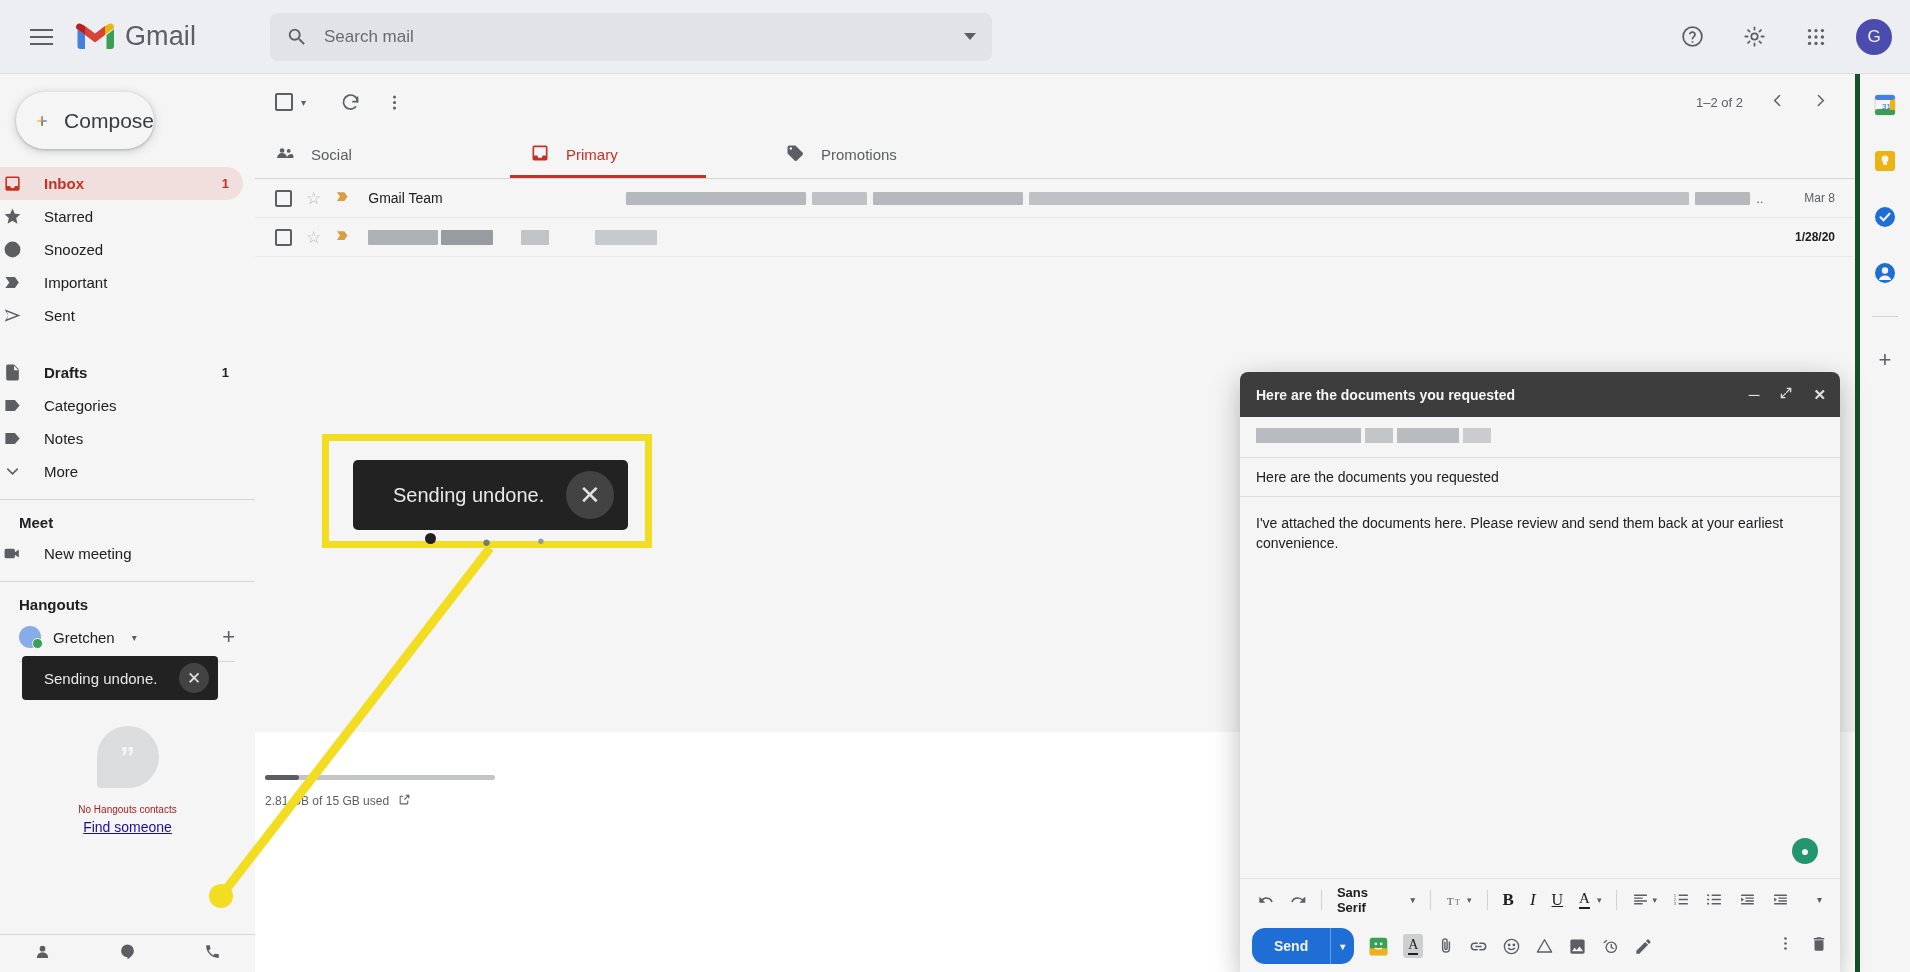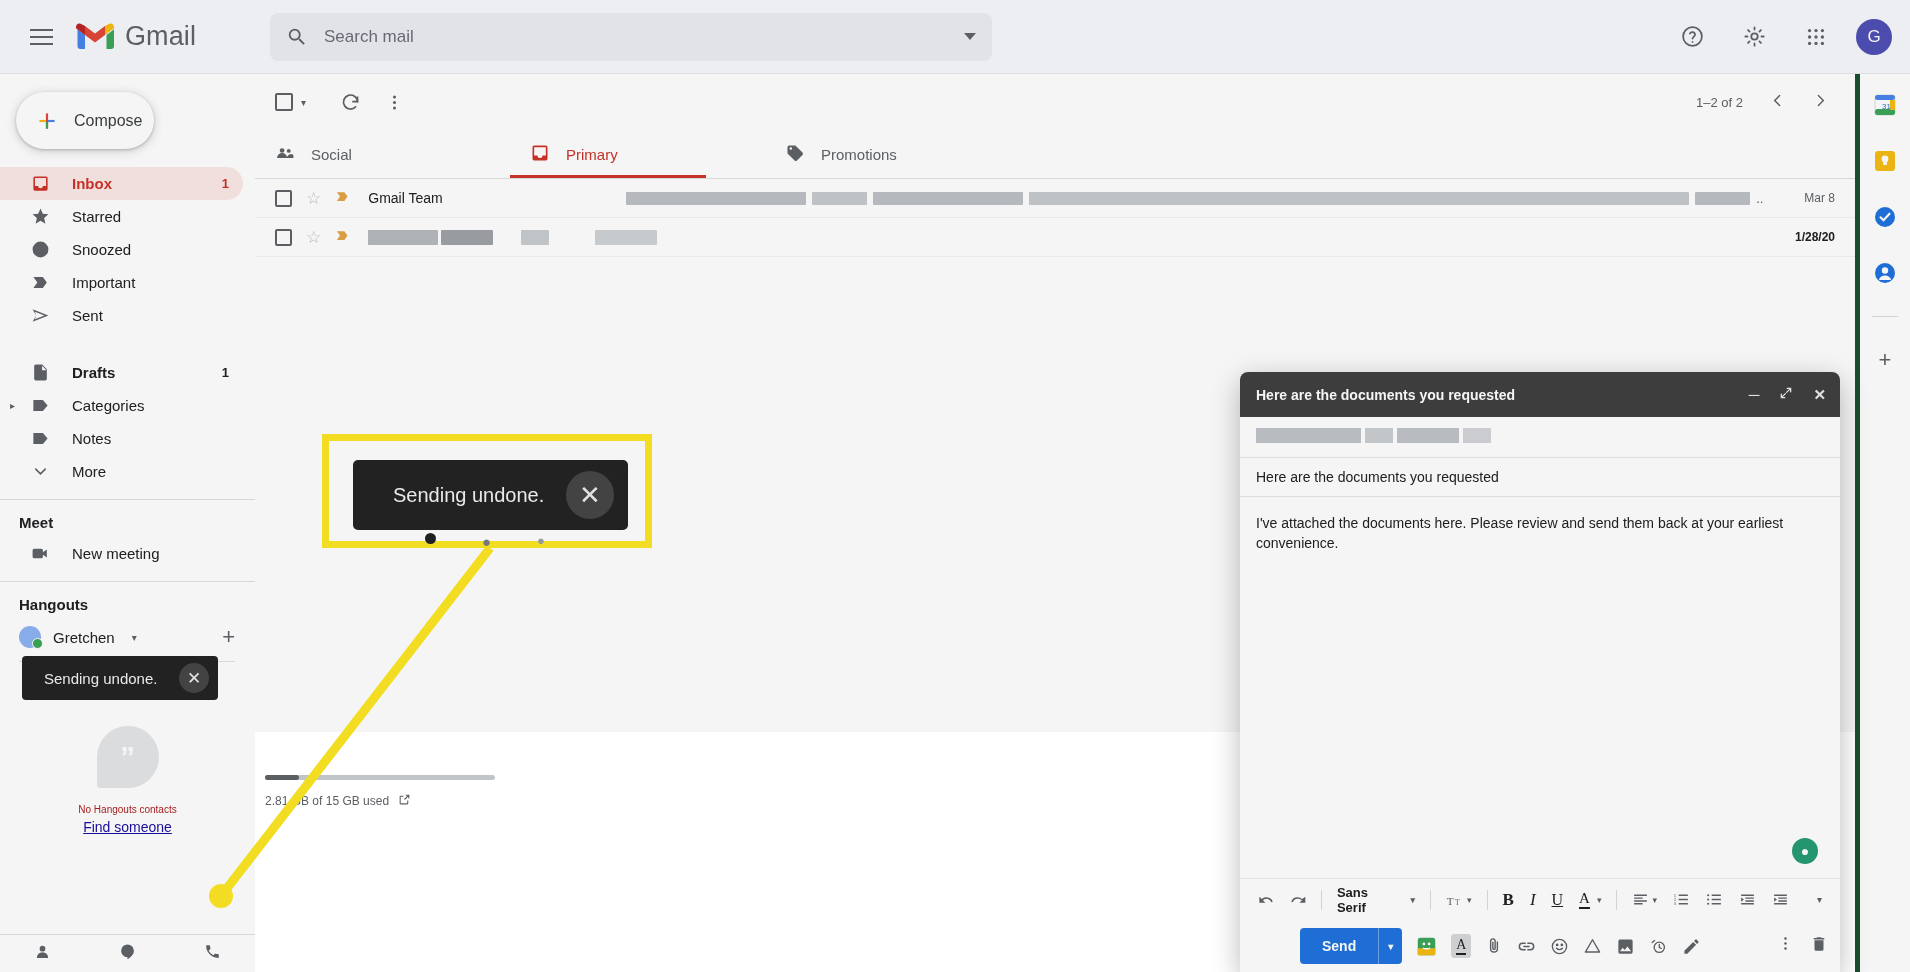--- a/index.html
+++ b/index.html
@@ -50,25 +50,25 @@
   
   .sidebar {
     position:absolute; top:74px; left:0; width:255px; height:898px;
     background:#fff; overflow:hidden;
   }
   .compose-btn {
     margin: 18px 0 0 16px; width: 138px; height: 57px; border-radius: 29px;
     background:#fff; box-shadow: 0 1px 3px rgba(60,64,67,.30), 0 2px 8px 2px rgba(60,64,67,.15);
     display:flex; align-items:center; gap: 14px; padding-left: 18px; cursor:pointer;
   }
-  .compose-label { font-size: 16px; color:#3c4043; }
+  .compose-label { font-size: 21px; color:#3c4043; }
 
   .navlist { margin-top: 18px; }
   .navitem {
-    display:flex; align-items:center; height: 33px; padding-left: 28px;
+    display:flex; align-items:center; height: 33px; 
     border-radius: 0 17px 17px 0; cursor:pointer; position:relative;
     font-size: 15px; color:#202124; margin-right: 12px;
   }
   .navitem .nicon { width: 24px; display:flex; justify-content:center; color:#5f6368; margin-right: 20px; }
   .navitem.active { background:#fce8e6; color:#d93025; font-weight:bold; }
   .navitem.active .nicon { color:#d93025; }
   .navitem.bold { font-weight: bold; margin-top: 24px; }
   .navcount { margin-left:auto; font-size: 13px; padding-right: 14px; }
   .navitem .expander { position:absolute; left:10px; font-size:10px; color:#5f6368; }
 
@@ -168,22 +168,22 @@
     display:flex;align-items:center;justify-content:center;color:#fff;font-size:14px;
   }
   .cw-fmtbar {
     height:42px; display:flex; align-items:center; gap: 4px; padding: 0 12px;
     color:#5f6368; font-size:15px; border-top:1px solid #eee;
   }
   .fmt { padding: 4px 6px; border-radius:3px; cursor:pointer; display:flex; align-items:center; gap:3px; }
   .fmt-sep { width:1px; height:20px; background:#dadce0; margin: 0 5px; }
   .cw-actionbar { height:52px; display:flex; align-items:center; padding: 0 12px; gap: 14px; }
   .send-btn {
-    height:36px; background:#1a73e8; color:#fff; border-radius:4px; display:flex; align-items:center;
-    font-size:14px; font-weight:bold; cursor:pointer;margin-left:48px;
+    height:36px; background:#1a73e8; color:#fff; border-radius:13px; display:flex; align-items:center;
+    font-size:14px; font-weight:bold; cursor:pointer;
   }
   .send-btn .lbl { padding: 0 22px; }
   .send-btn .sep { width:1px;height:36px;background:rgba(255,255,255,.35); }
   .send-btn .arr { padding: 0 9px; font-size:10px; }
   .ab-icon { color:#5f6368; font-size:16px; cursor:pointer; display:flex;align-items:center; }
   .ab-right { margin-left:auto; display:flex; gap:16px; color:#5f6368; }
 
   
   .callout-box {
     position:absolute; left:322px; top:434px; width:330px; height:114px;

